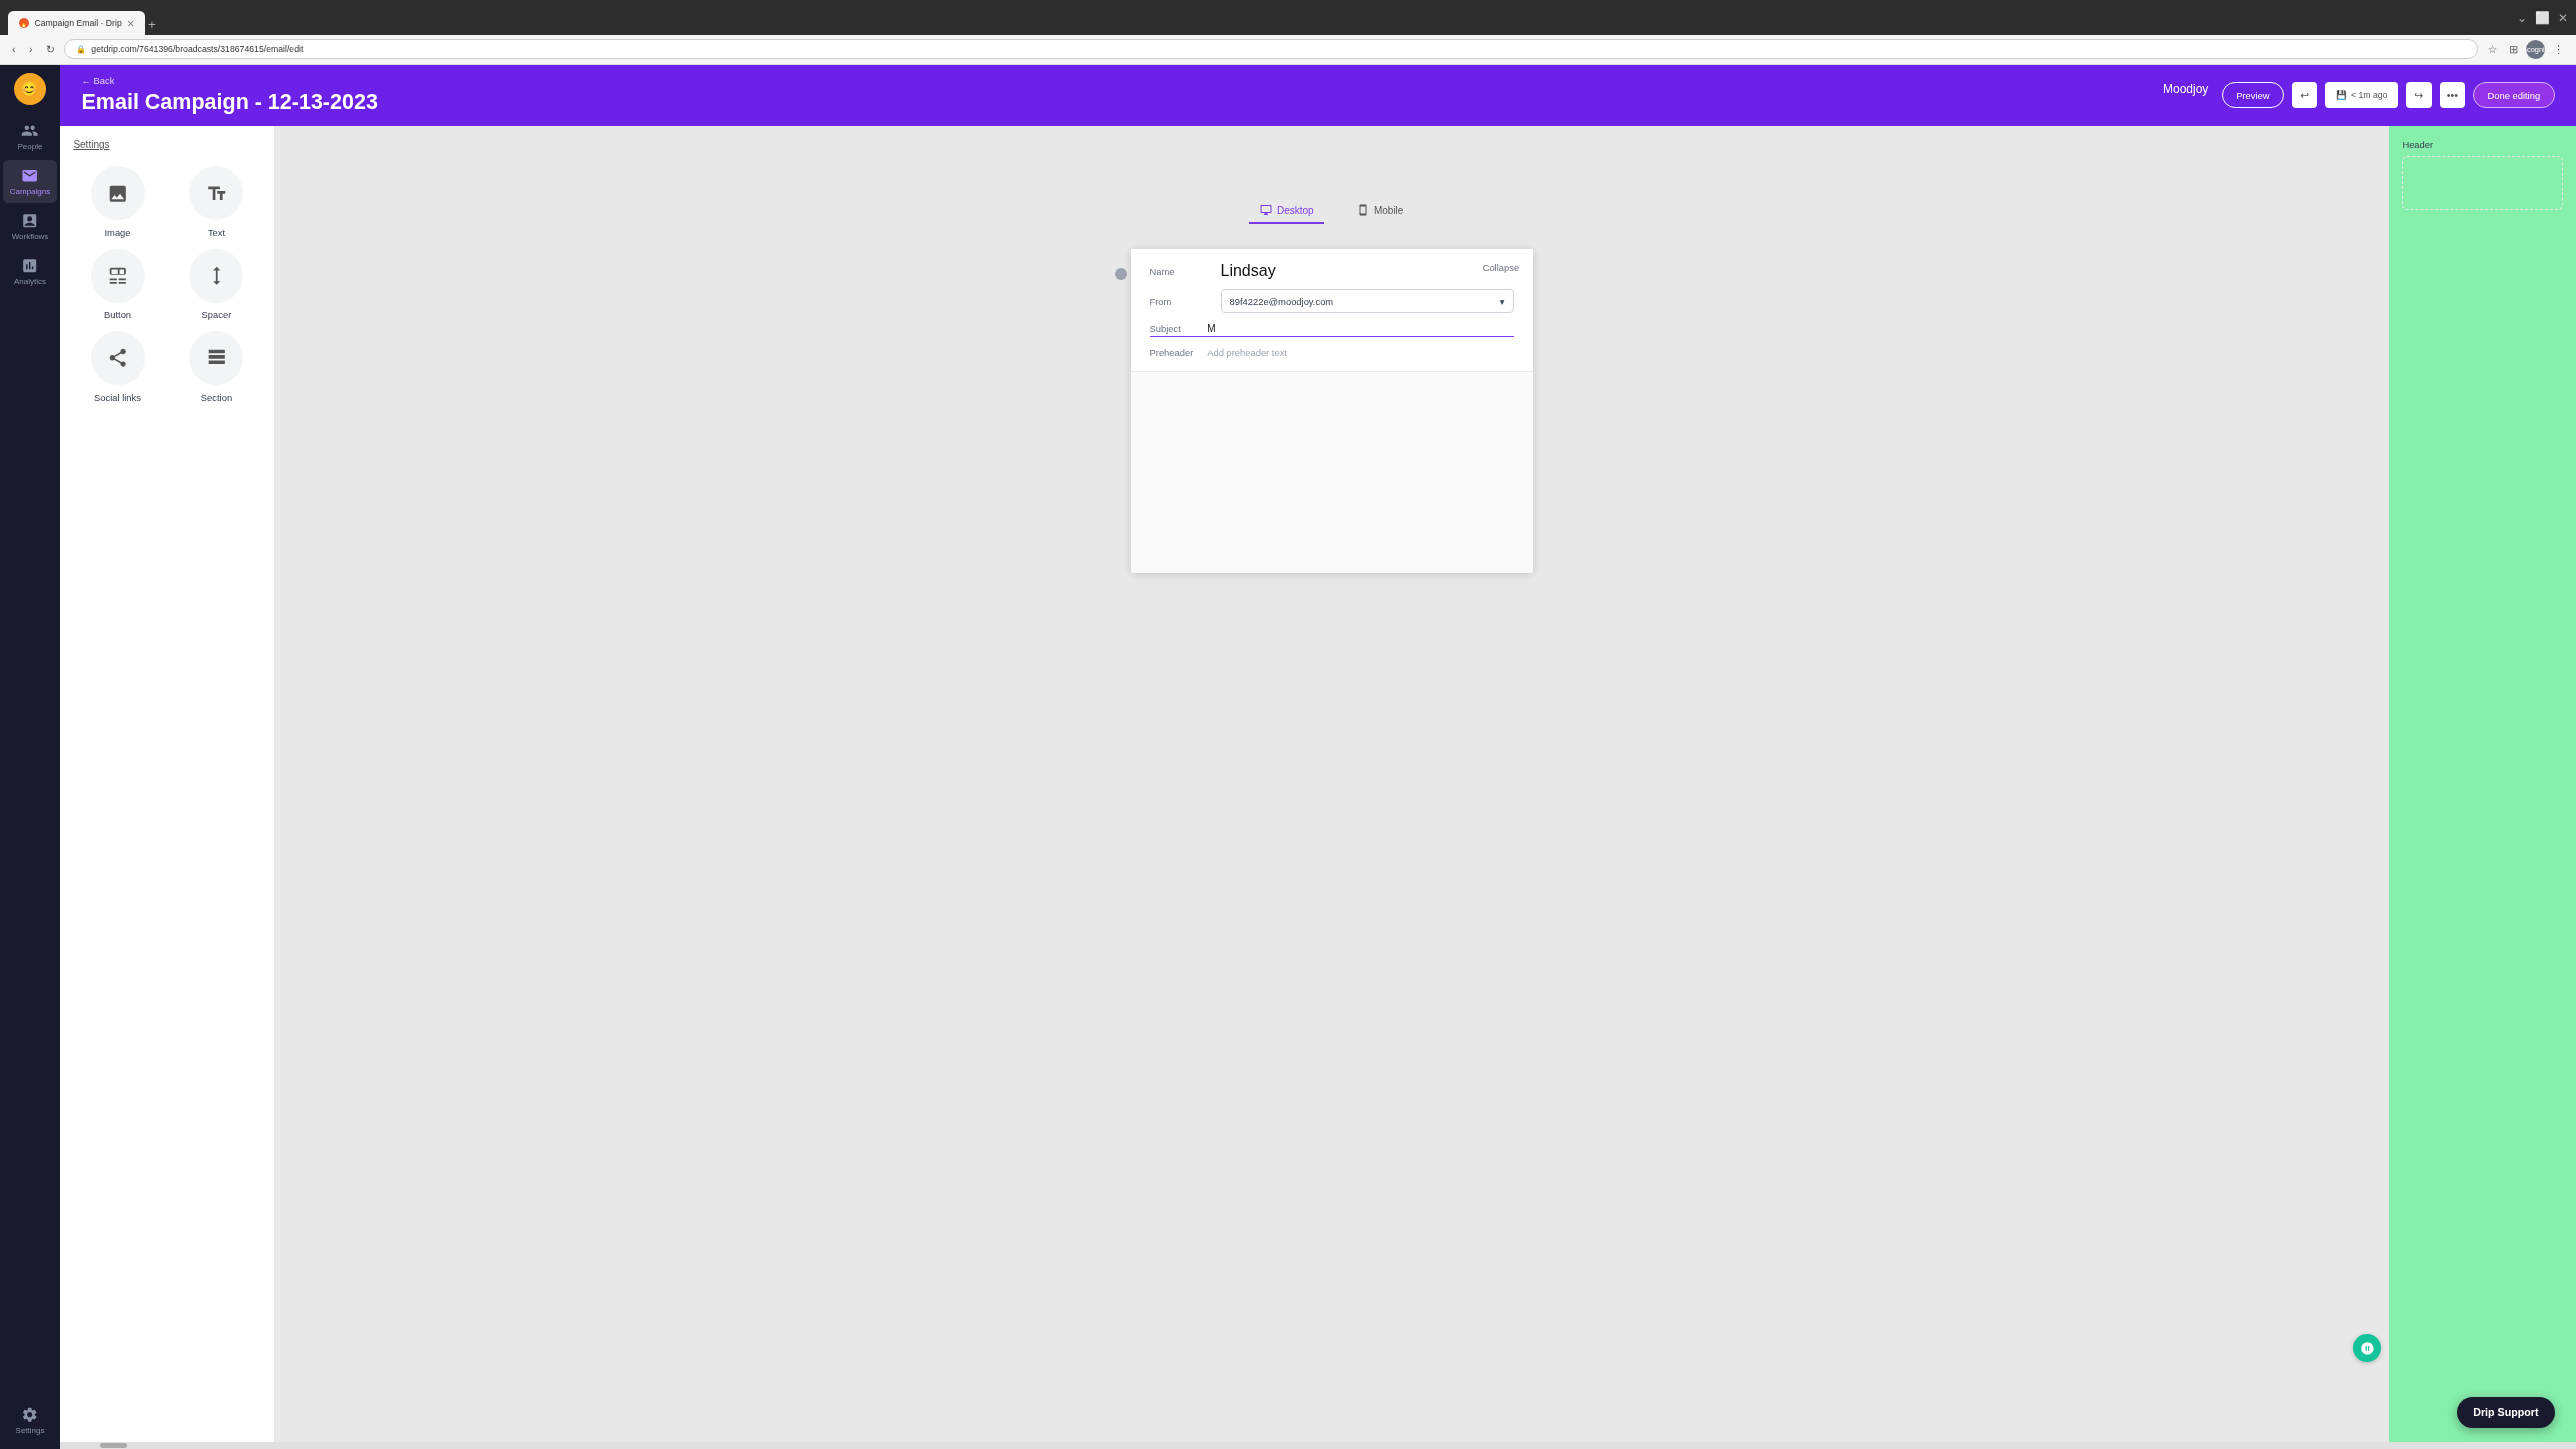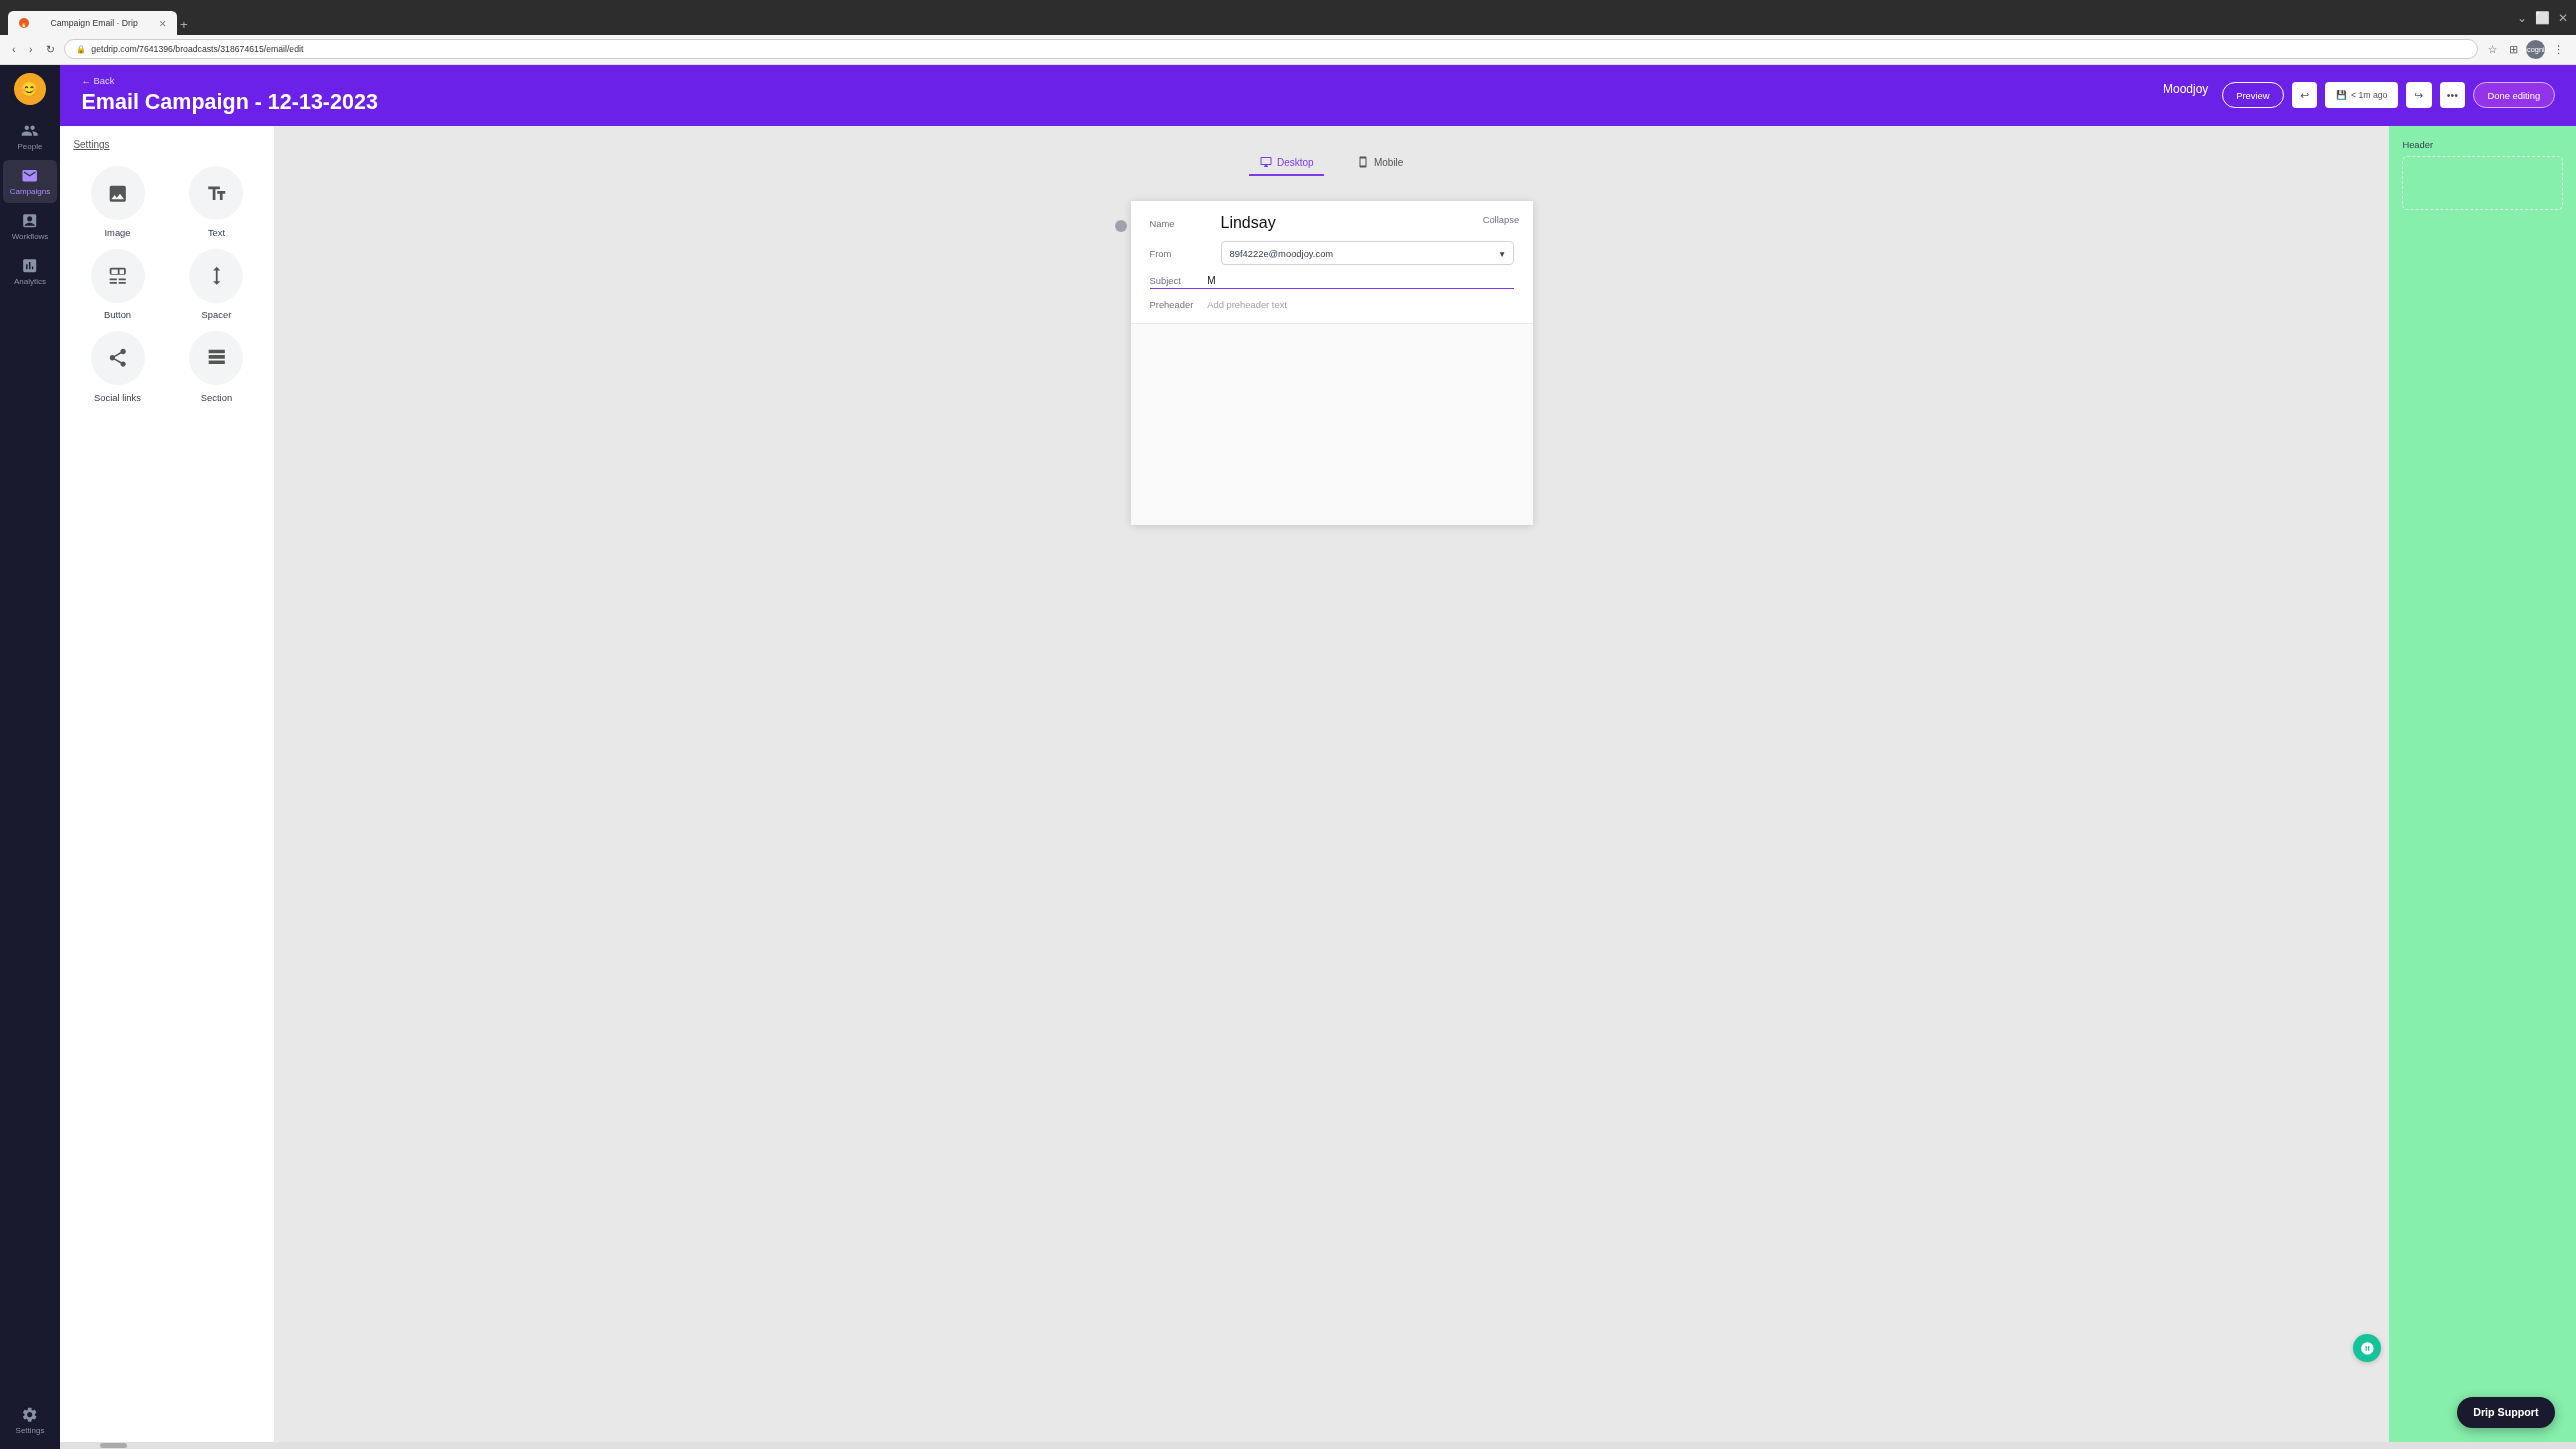--- a/index.html
+++ b/index.html
@@ -20,21 +20,21 @@
       height: 100%;
     }
     .browser-tab {
       background: #3c3c3c;
       color: #e0e0e0;
       padding: 5.4px 10.7px;
       border-radius: 5.4px 5.4px 0 0;
       font-size: 8.7px;
       display: flex;
       align-items: center;
-      gap: 21px;
+      gap: 5px;
       height: 24px;
     }
     .browser-tab.active {
       background: #f5f5f5;
       color: #333;
     }
     .tab-favicon {
       width: 10.7px;
       height: 10.7px;
       border-radius: 50%;
@@ -314,20 +314,21 @@
       flex-direction: column;
       overflow: auto;
     }
     .view-toggle {
       display: flex;
       align-items: center;
       justify-content: center;
       padding: 25px;
       gap: 21.5px;
       background: #e8e8e8;
+      margin-top: 48px;
     }
     .view-btn {
       background: none;
       border: none;
       font-size: 10px;
       cursor: pointer;
       color: #555;
       display: flex;
       align-items: center;
       gap: 5.4px;

